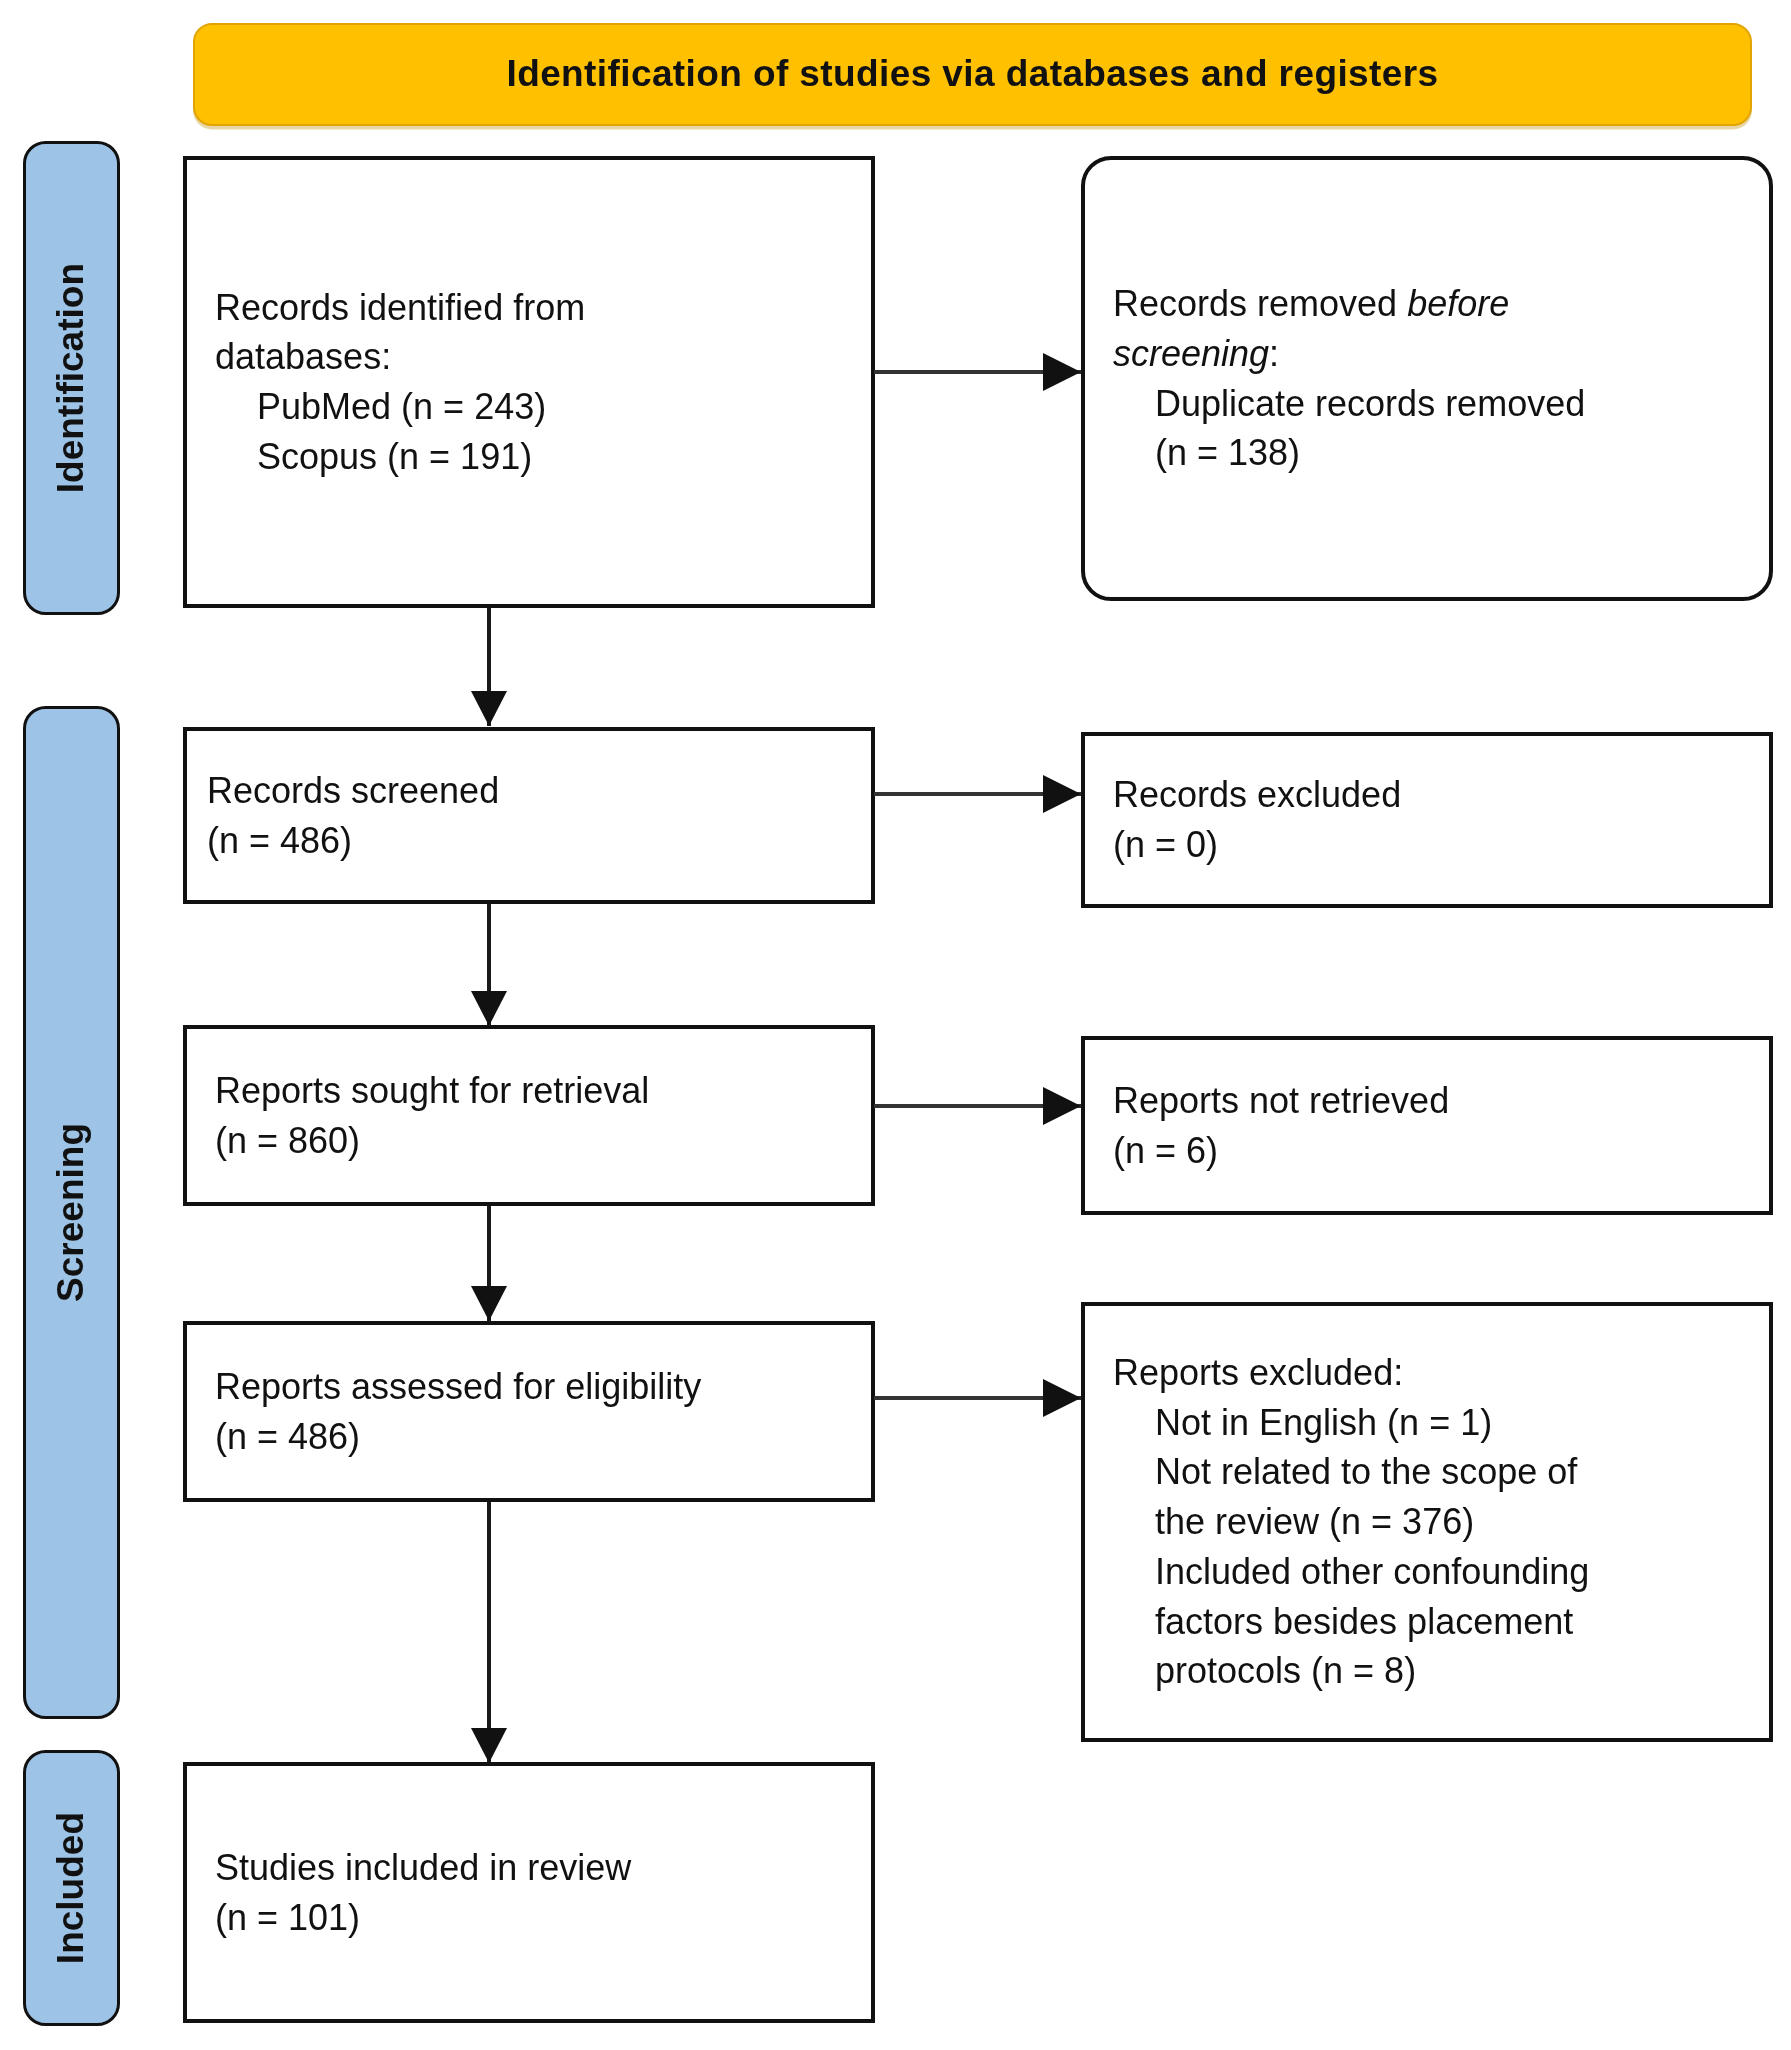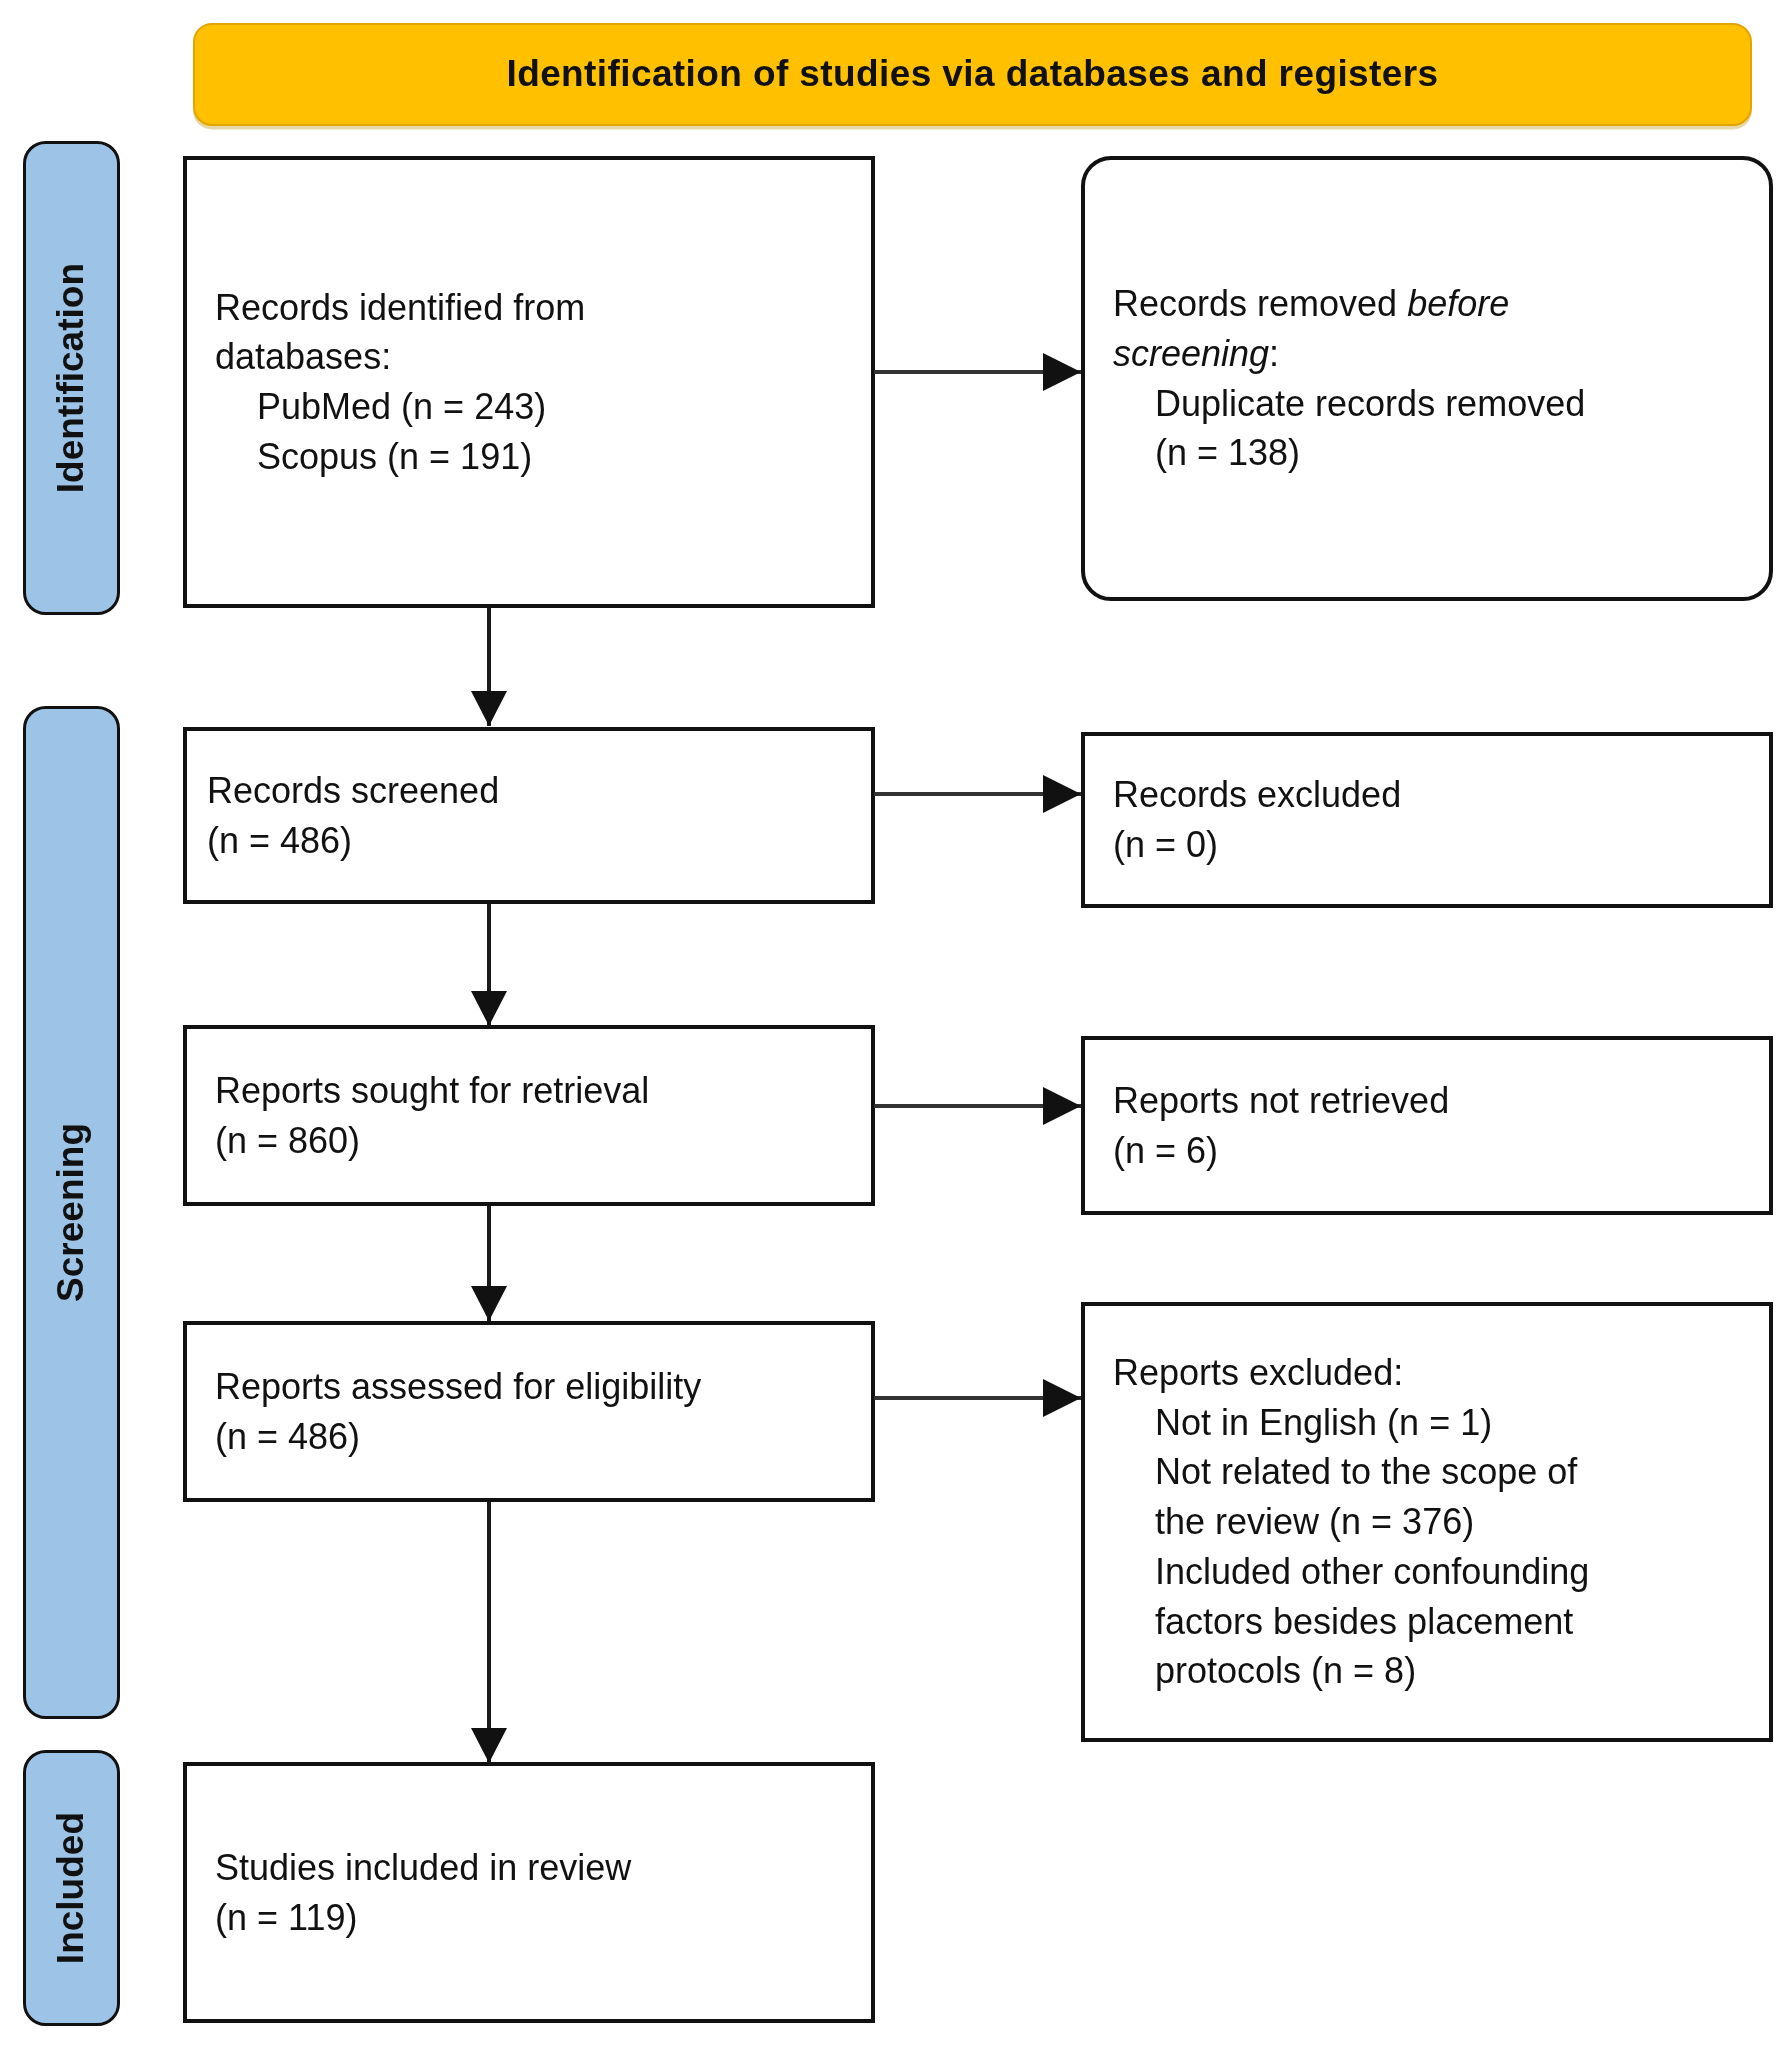--- a/index.html
+++ b/index.html
@@ -179,21 +179,21 @@
     <div class="item">Not in English (n = 1)</div>
     <div class="item">Not related to the scope of
 the review (n = 376)</div>
     <div class="item">Included other confounding
 factors besides placement
 protocols (n = 8)</div>
   </div>
 
   <div class="box box-l5">
     <div class="heading">Studies included in review
-(n = 119)</div>
+(n = 101)</div>
   </div>
 
   <div class="v-arrow va1"></div>
   <div class="v-arrow va2"></div>
   <div class="v-arrow va3"></div>
   <div class="v-arrow va4"></div>
   <div class="h-arrow ha1"></div>
   <div class="h-arrow ha2"></div>
   <div class="h-arrow ha3"></div>
   <div class="h-arrow ha4"></div>

